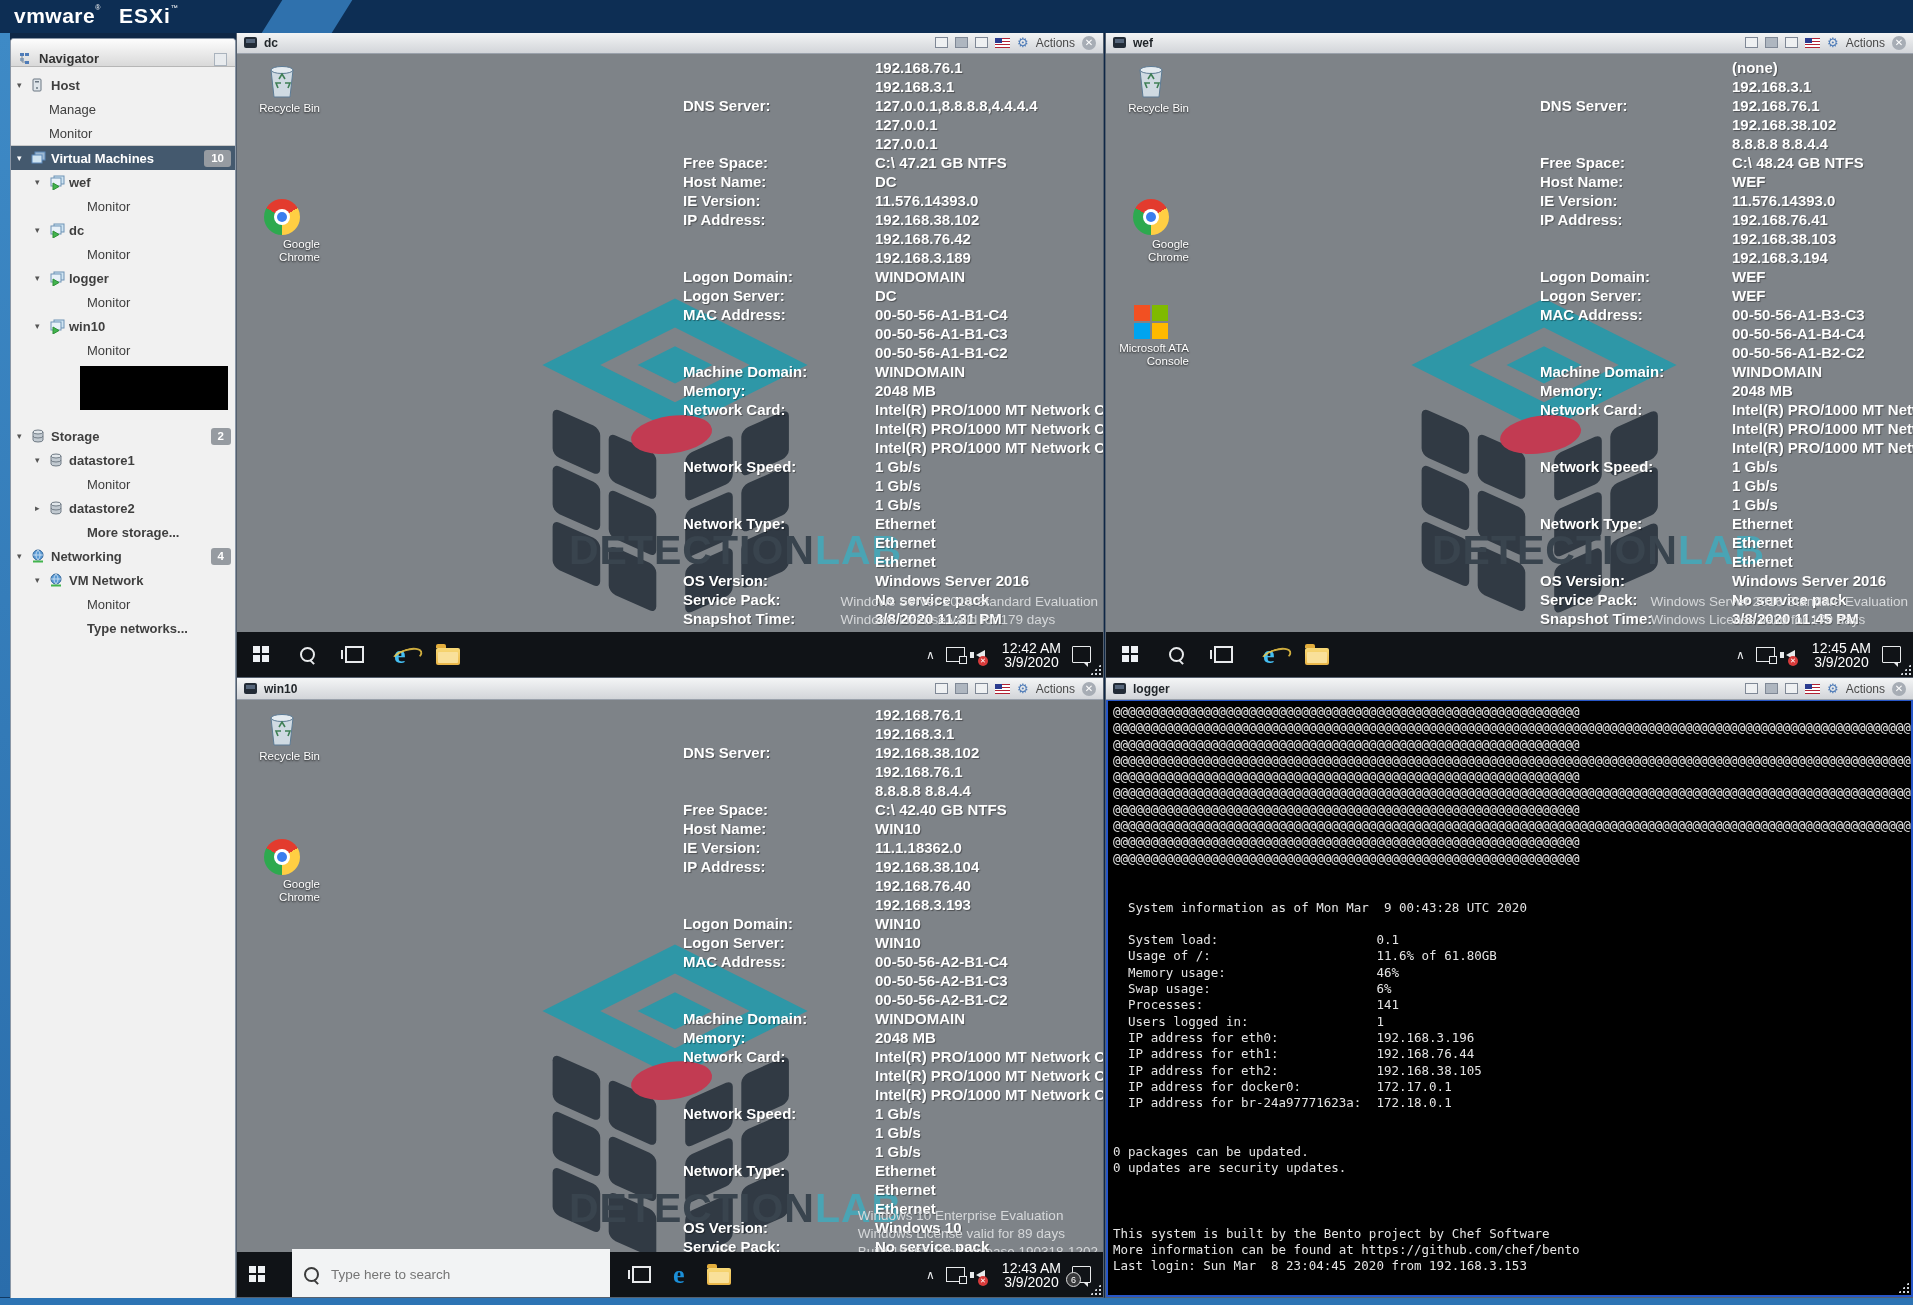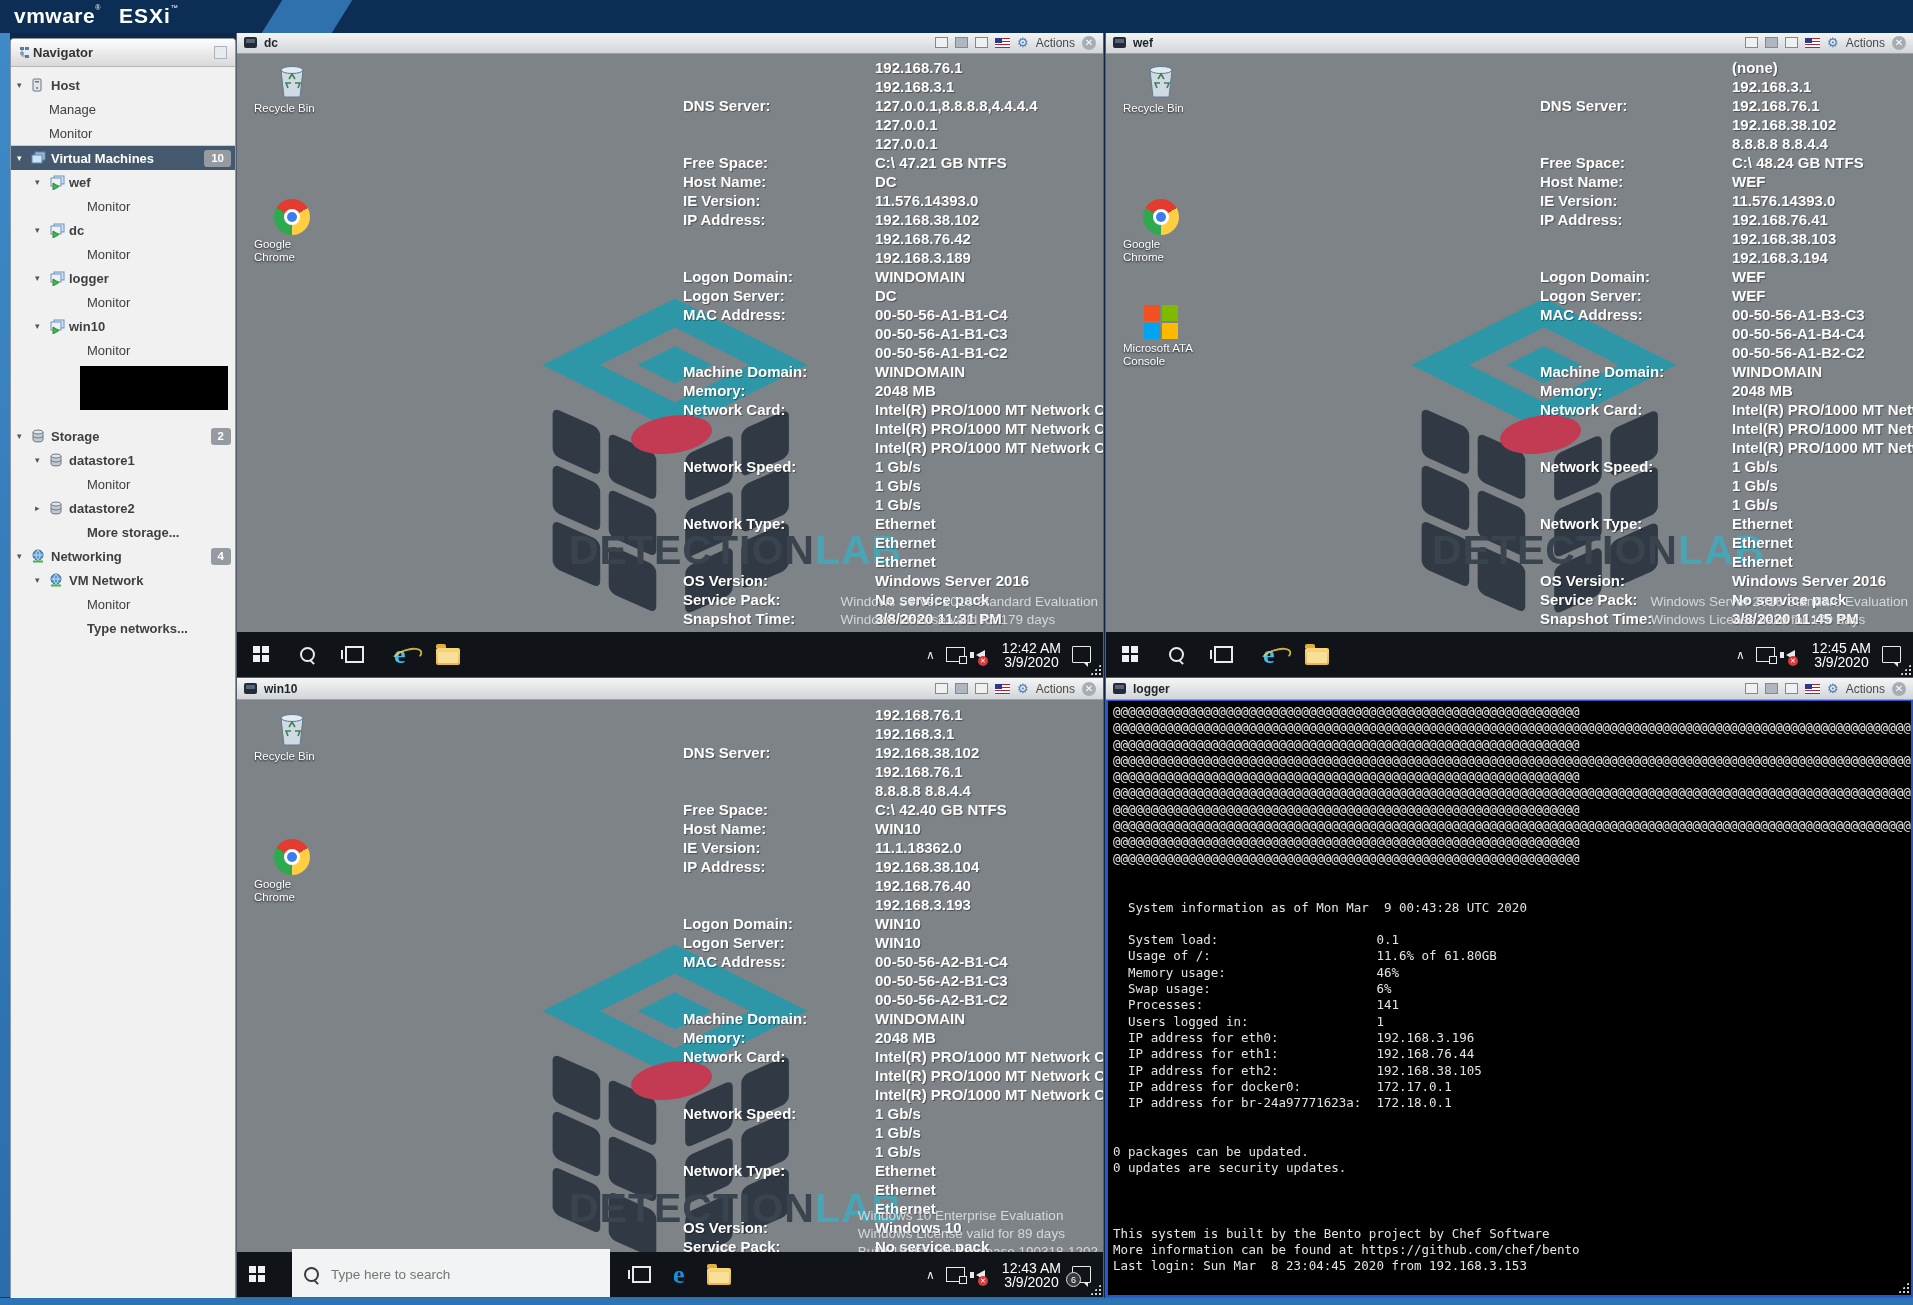--- a/index.html
+++ b/index.html
@@ -12,21 +12,21 @@
   .brand .vm{font-weight:bold}
   .brand sup{font-size:7px;vertical-align:top}
   .brand .esxi{font-weight:bold;margin-left:18px;letter-spacing:1px}
   
   .edge-left{position:absolute;left:0;top:33px;width:10px;height:1264px;background:linear-gradient(180deg,#3e8ac6,#2a6dab)}
   .edge-bottom{position:absolute;left:0;top:1297px;width:1913px;height:8px;background:#2d74b4;border-top:1px solid #123a63}
   
   .sidebar{position:absolute;left:10px;top:38px;width:224px;height:1259px;background:#f1f1f1;
            border:1px solid #8996a6;border-bottom:none;border-radius:4px 4px 0 0;overflow:hidden}
   .nav-header{height:27px;background:linear-gradient(#fdfdfd,#d9d9d9);border-bottom:1px solid #b6b6b6;
-              display:flex;align-items:center;padding:0 8px;gap:0}
+              display:flex;align-items:flex-end;padding:0 8px;gap:6px}
   .nav-title{font-weight:bold;font-size:13px;color:#333}
   .nav-pin{margin-left:auto;width:11px;height:11px;border:1px solid #aab3bd;background:#e8ebee}
   .tree{padding-top:6px}
   .trow{display:flex;align-items:center;height:24px;padding-left:6px;font-size:13px;color:#3f3f3f;cursor:default}
   .trow[data-level="1"]{padding-left:24px}
   .trow[data-level="2"]{padding-left:62px}
   .trow[data-cls="bold"] .tlabel{font-weight:bold}
   .trow[data-sep="true"]{border-top:1px solid #c9c9c9}
   .trow[data-selected="true"]{background:#44596e;color:#fff}
   .arr{width:14px;font-size:9px;color:#555;flex:0 0 14px}
@@ -53,21 +53,21 @@
   .winico{width:11px;height:9px;border:1px solid #7f8896;background:#eef0f2}
   .winico.b{background:#aeb6c0}
   .flag{width:15px;height:10px;background:repeating-linear-gradient(#b22234 0 1.5px,#fff 1.5px 3px);position:relative}
   .flag:before{content:"";position:absolute;left:0;top:0;width:7px;height:5px;background:#2a3b8f}
   .gear{font-size:13px;color:#4f7cb8;line-height:1}
   .actions{font-size:12px;color:#4a4a4a}
   .closer{width:14px;height:14px;border-radius:50%;background:#a7adb5;color:#fff;font-size:10px;
           display:flex;align-items:center;justify-content:center;line-height:1}
   
   .desktop{position:absolute;left:0;top:21px;right:0;bottom:0;overflow:hidden}
-  .dicon{position:absolute;left:17px;width:76px;text-align:left;color:#fff;font-size:11.5px;
+  .dicon{position:absolute;left:7px;width:76px;text-align:right;color:#fff;font-size:11.5px;
          line-height:13px;text-shadow:0 1px 2px rgba(0,0,0,.8);z-index:3}
   .dicon .art{display:flex;justify-content:center;margin-bottom:3px}
   .chrome-ic{width:36px;height:36px;border-radius:50%;background:conic-gradient(from -60deg,#e33b2e 0 120deg,#ffce43 120deg 240deg,#2da94f 240deg 360deg);position:relative}
   .chrome-ic:before{content:"";position:absolute;left:10px;top:10px;width:16px;height:16px;border-radius:50%;background:#fff}
   .chrome-ic:after{content:"";position:absolute;left:13px;top:13px;width:10px;height:10px;border-radius:50%;background:#3b7ded}
   .ata-ic{width:34px;height:34px;display:grid;grid-template-columns:16px 16px;grid-template-rows:16px 16px;gap:2px}
   .ata-ic span:nth-child(1){background:#f25022}.ata-ic span:nth-child(2){background:#7fba00}
   .ata-ic span:nth-child(3){background:#00a4ef}.ata-ic span:nth-child(4){background:#ffb900}
   
   .bginfo{position:absolute;top:5px;left:446px;right:0;z-index:2}

